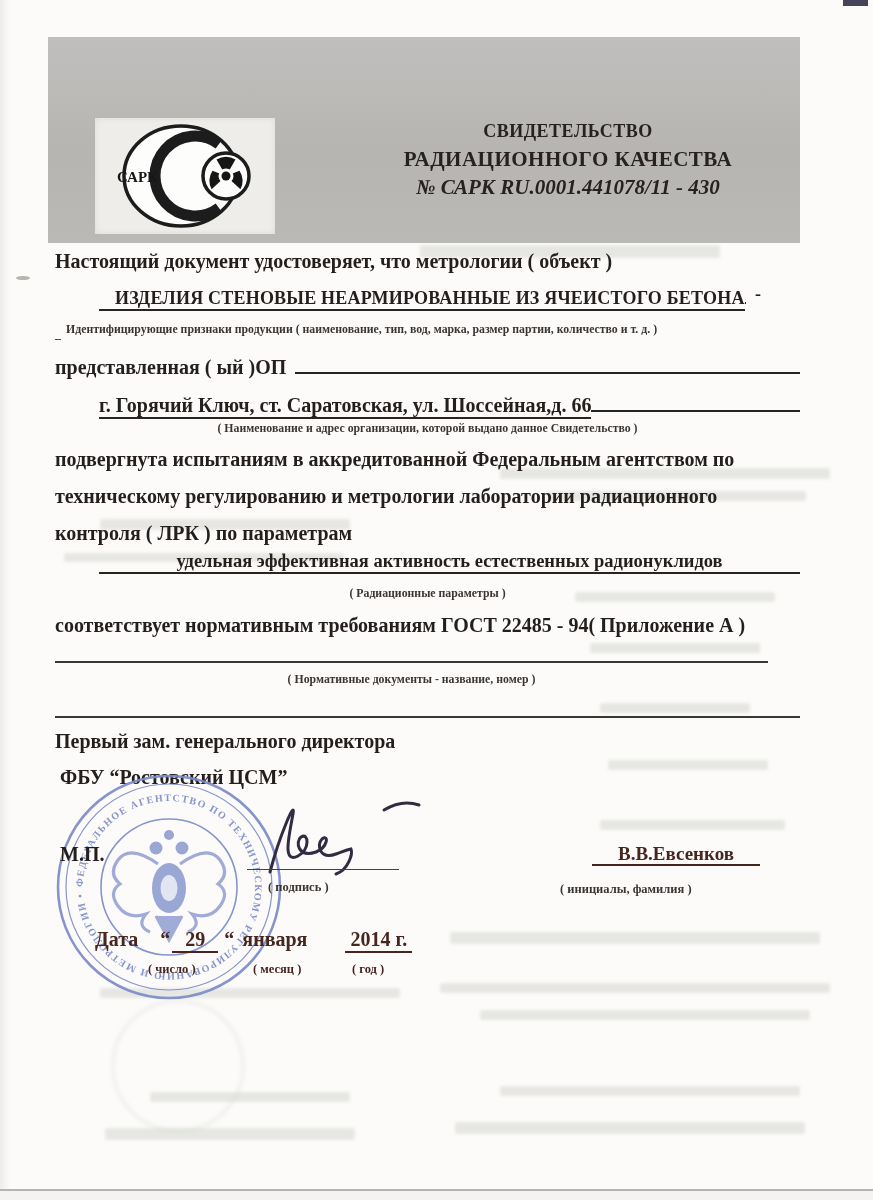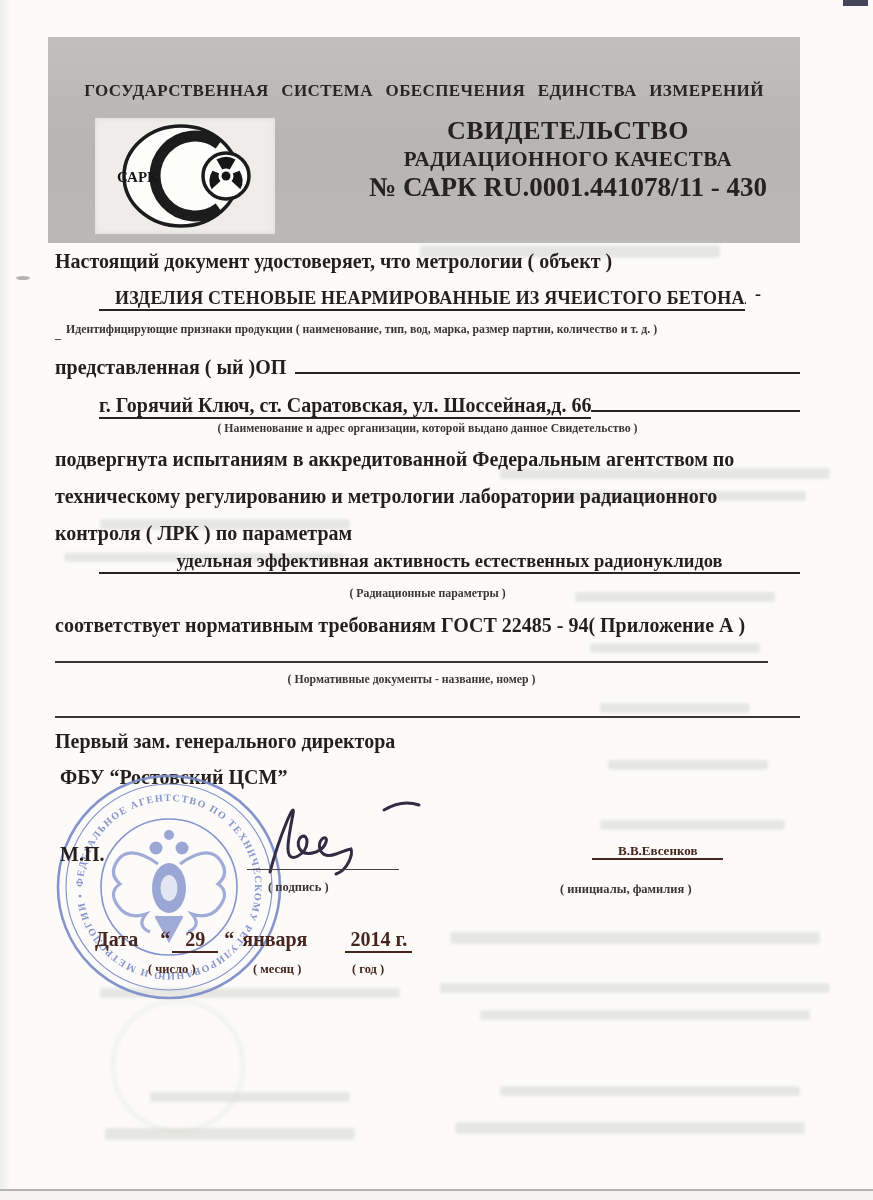--- a/index.html
+++ b/index.html
@@ -20,23 +20,23 @@
 
   
   .band{position:absolute;left:48px;top:37px;width:752px;height:206px;
     background:linear-gradient(180deg,#c1bfbd 0%,#b7b5b2 55%,#bbb9b6 100%);}
   .system-title{position:absolute;left:0;top:44px;width:752px;text-align:center;
     font-weight:bold;font-size:17px;letter-spacing:.4px;word-spacing:8px;color:#2a2522;}
   .logo-box{position:absolute;left:47px;top:81px;width:180px;height:116px;
     background:#efedea;box-shadow:inset 0 0 6px rgba(0,0,0,.08);}
   .title-block{position:absolute;left:280px;top:80px;width:480px;text-align:center;
     font-weight:bold;color:#272120;}
-  .title-block .l1{font-size:26px;line-height:28px;letter-spacing:.5px;}
+  .title-block .l1{font-size:18px;line-height:28px;letter-spacing:.5px;}
   .title-block .l2{font-size:21px;line-height:28px;letter-spacing:.5px;}
-  .title-block .l3{font-size:27px;line-height:29px;}
+  .title-block .l3{font-size:21px;line-height:29px;font-style:italic;}
 
   
   .t{position:absolute;font-weight:bold;font-size:20px;white-space:nowrap;}
   .cap{position:absolute;font-weight:bold;font-size:11.8px;color:#3b3531;white-space:nowrap;}
   .row{position:absolute;display:flex;align-items:baseline;font-weight:bold;font-size:20px;white-space:nowrap;}
   .u{border-bottom:2.5px solid #2a2420;margin-left:44px;}
   .fillu{flex:1;border-bottom:2.5px solid #2a2420;height:1em;}
   .rule{position:absolute;border-top:2px solid #3a3633;}
   .warm{color:#46261f;}
   .sigline{position:absolute;left:247px;top:869px;width:152px;border-top:1.6px solid #46413d;}
@@ -54,21 +54,20 @@
 <body>
 
 <div class="page">
 
   <div class="edge-left"></div>
   <div class="corner-chip"></div>
   <div class="speck-a"></div>
   <div class="speck-b"></div>
 
   <div class="band">
-    <div class="system-title">ГОСУДАРСТВЕННАЯ  СИСТЕМА  ОБЕСПЕЧЕНИЯ  ЕДИНСТВА  ИЗМЕРЕНИЙ</div>
 
     <div class="logo-box">
       <svg width="180" height="116" viewBox="0 0 180 116">
         <ellipse cx="86" cy="58" rx="57" ry="50" fill="#fdfdfc" stroke="#1c1c1c" stroke-width="3.5"></ellipse>
         <path d="M 124 26 A 40 40 0 1 0 124 90" fill="none" stroke="#1c1c1c" stroke-width="11"></path>
         <g>
           <circle cx="131" cy="58" r="23" fill="#fdfdfc" stroke="#1c1c1c" stroke-width="3.5"></circle>
           <g fill="#161616">
             <path d="M131,58 L121.5,41.5 A19 19 0 0 1 140.5,41.5 Z"></path>
             <path d="M131,58 L112,63 A19 19 0 0 1 121.5,47 Z" transform="rotate(-28 131 58)"></path>
@@ -181,21 +180,21 @@
     <svg width="185" height="92" viewBox="0 0 185 92">
       <g stroke="#322b42" stroke-width="3" fill="none" stroke-linecap="round">
         <path d="M14,82 C24,44 40,8 37,24 C33,46 26,74 42,66 C54,60 53,42 45,47 C39,52 42,68 60,62 C72,57 73,44 66,49 C60,55 64,70 80,64 C86,62 90,60 95,59 C97,64 92,80 80,84"></path>
         <path d="M128,20 Q146,9 163,15"></path>
       </g>
     </svg>
   </div>
   <div class="sigline"></div>
   <div class="cap" style="left:268px;top:880px;font-size:12.5px">( подпись )</div>
 
-  <div class="t warm" style="left:548px;top:843px;font-size:13px">
+  <div class="t warm" style="left:548px;top:843px;font-size:19px">
     <span class="u" style="border-bottom-color:#46261f;padding:0 26px">В.В.Евсенков</span>
   </div>
   <div class="cap" style="left:560px;top:882px;font-size:12.5px">( инициалы, фамилия )</div>
 
   <div class="row warm" style="left:95px;top:928px">
     <span>Дата</span>
     <span style="margin-left:22px">“</span>
     <span class="u" style="border-bottom-color:#46261f;padding:0 13px;margin-left:2px">29</span>
     <span style="margin-left:6px">“</span>
     <span style="margin-left:8px">января</span>

